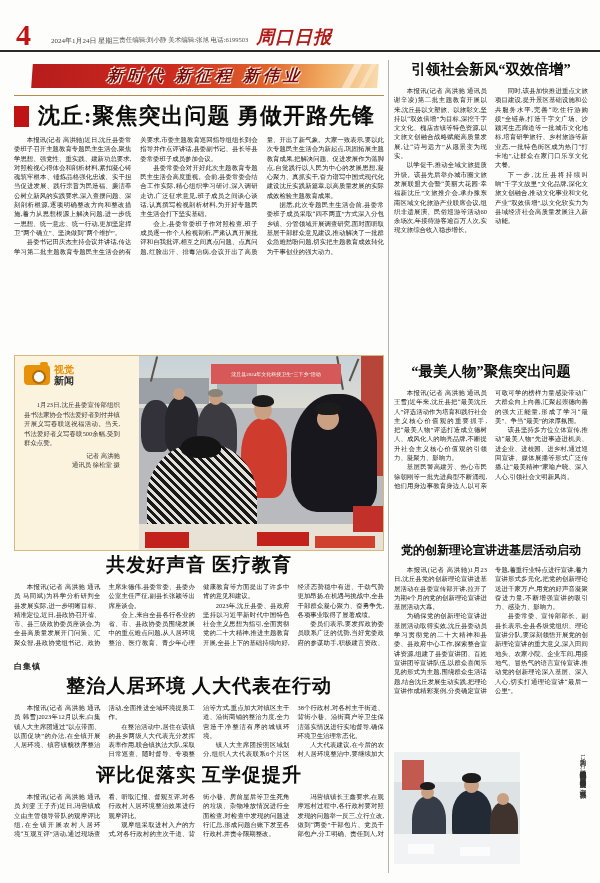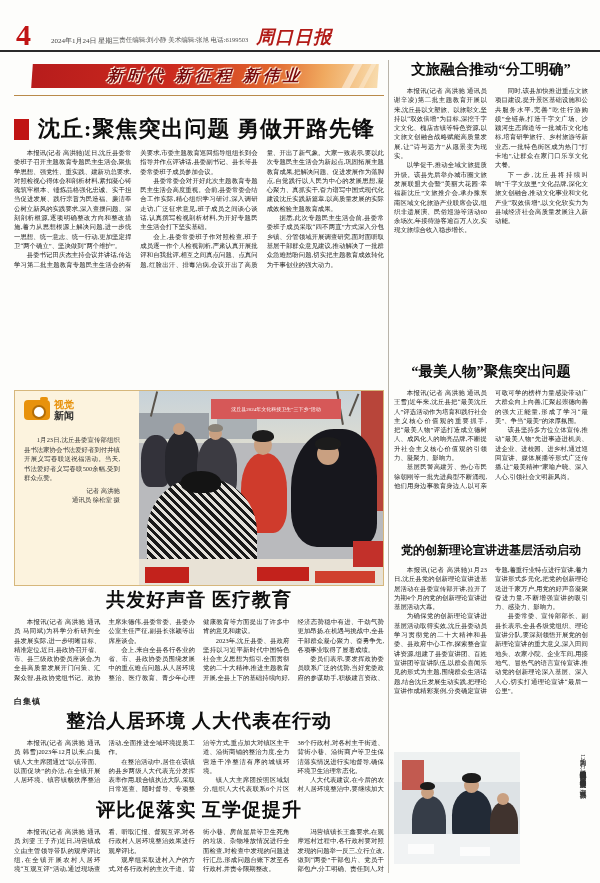--- a/index.html
+++ b/index.html
@@ -27,33 +27,33 @@
   
   .banner-wrap { position:relative; height:34px; margin:2px 0 2px 0; border-bottom:1.5px solid #b98a4a; }
   .banner { position:absolute; left:18px; right:6px; top:2px; height:24px;
             background:linear-gradient(95deg,#b71c1c 0%,#cc2a1e 40%,#e0642c 68%,#f0a95f 84%,#f8dcae 100%);
             transform:skewX(-4deg); display:flex; align-items:center; justify-content:center; }
   .banner-stripe { position:absolute; right:28px; top:2px; height:24px; width:8px; background:rgba(255,255,255,.45); transform:skewX(-28deg); }
   .banner-stripe2 { right:14px; width:5px; background:rgba(255,255,255,.3); }
   .banner-text { font-size:16px; font-weight:bold; font-style:italic; letter-spacing:4px; color:#7c0d0d;
                  text-shadow:0 0 2px #fff,1px 1px 0 #ffe9d2,-1px -1px 0 #ffe9d2; white-space:nowrap; }
 
-  .main-hl-row { display:flex; align-items:center; margin:18px 0 4px 0; }
+  .main-hl-row { display:flex; align-items:center; margin:5px 0 4px 0; }
   .red-tag { width:15px; height:21px; background:#c01414; flex:none; }
   .main-hl { flex:1; text-align:center; font-size:22px; font-weight:bold; letter-spacing:1px; color:#0d0d0d; white-space:nowrap; }
 
   
   .body-txt { font-size:6.4px; line-height:9.3px; text-align:justify; color:#222; overflow:hidden; }
   .body-txt p { text-indent:2em; }
   .cols3 { column-count:3; column-gap:9px; height:220px; }
   .cols4 { column-count:4; column-gap:8px; }
   .cols2 { column-count:2; column-gap:8px; }
 
   
-  .photo-block { margin-top:22px; height:196px; border:1px solid #d6b77c; background:#fcf3de; display:flex;gap:12px; }
+  .photo-block { margin-top:0; height:196px; border:1px solid #d6b77c; background:#fcf3de; display:flex;gap:12px; }
   .pb-left { width:112px; padding:8px 7px 6px 9px; display:flex; flex-direction:column; }
   .pb-badge { display:flex; align-items:center; gap:4px; margin-bottom:14px; }
   .cam { position:relative; width:26px; height:20px; background:#e8920c; border-radius:4px; }
   .cam:before { content:""; position:absolute; left:8px; top:5px; width:10px; height:10px; border-radius:50%;
                 background:#fff; border:2.5px solid #b26d08; }
   .cam:after { content:""; position:absolute; right:2px; top:-3px; width:8px; height:4px; background:#e8920c; border-radius:2px; }
   .pb-badge-txt { font-size:10px; font-weight:bold; line-height:11px; color:#2b2b2b; }
   .pb-badge-txt .l1 { color:#e8920c; }
   .pb-caption { font-size:6.4px; line-height:9.5px; text-align:justify; color:#333; }
   .pb-caption p { text-indent:2em; }
@@ -217,21 +217,21 @@
       <p>本报讯(记者 高洪驰 通讯员 刘雯 王子齐)近日,冯营镇成立由主管领导带队的观摩评比组,在全镇开展农村人居环境“互观互评”活动,通过现场查看、听取汇报、督观互评,对各行政村人居环境整治效果进行观摩评比。</p>
       <p>观摩组采取进村入户的方式,对各行政村的主次干道、背街小巷、房前屋后等卫生死角的垃圾、杂物堆放情况进行全面检查,对检查中发现的问题进行汇总,形成问题台账下发至各行政村,并责令限期整改。</p>
       <p>冯营镇镇长王鑫要求,在观摩巡村过程中,各行政村要对照发现的问题举一反三,立行立改,做到“两委”干部包片、党员干部包户,分工明确、责任到人,对整改不力、进展缓慢的村进行通报批评,不留死角、不留盲区。</p>
 
     </div>
 
   </div>
 
   <div class="right-col">
 
-    <h2 class="r-hl r-hl1">文旅融合推动“分工明确”</h2>
+    <h2 class="r-hl r-hl1">引领社会新风“双效倍增”</h2>
     <div class="body-txt cols2 r-body1">
       <p>本报讯(记者 高洪驰 通讯员 谢辛凌)第二批主题教育开展以来,沈丘县以文塑旅、以旅彰文,坚持以“双效倍增”为目标,深挖千字文文化、槐店古镇等特色资源,以文旅文创融合战略赋能高质量发展,让“诗与远方”从愿景变为现实。</p>
       <p>以学促干,推动全域文旅提质升级。该县先后举办城市圈文旅发展联盟大会暨“美丽大花园·幸福新沈丘”文旅推介会,承办豫东南区域文化旅游产业联席会议,组织非遗展演、民俗巡游等活动60余场次,年接待游客逾百万人次,实现文旅综合收入稳步增长。</p>
       <p>同时,该县加快推进重点文旅项目建设,提升景区基础设施和公共服务水平,完善“吃住行游购娱”全链条,打造千字文广场、沙颍河生态廊道等一批城市文化地标,培育研学旅行、乡村旅游等新业态,一批特色街区成为热门“打卡地”,让群众在家门口乐享文化大餐。</p>
       <p>下一步,沈丘县将持续叫响“千字文故里”文化品牌,深化文旅文创融合,推动文化事业和文化产业“双效倍增”,以文化软实力为县域经济社会高质量发展注入新动能。</p>
     </div>
 
     <h2 class="r-hl r-hl2">“最美人物”聚焦突出问题</h2>
     <div class="body-txt cols2 r-body2">
       <p>本报讯(记者 高洪驰 通讯员 王雪)近年来,沈丘县把“最美沈丘人”评选活动作为培育和践行社会主义核心价值观的重要抓手,把“最美人物”评选打造成立德树人、成风化人的响亮品牌,不断提升社会主义核心价值观的引领力、凝聚力、影响力。</p>

